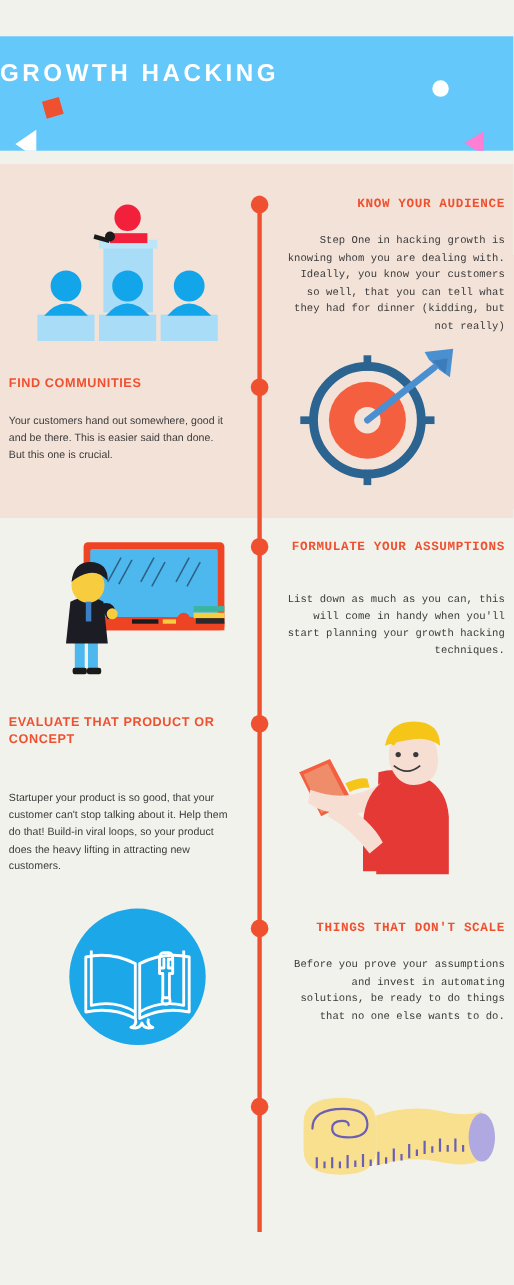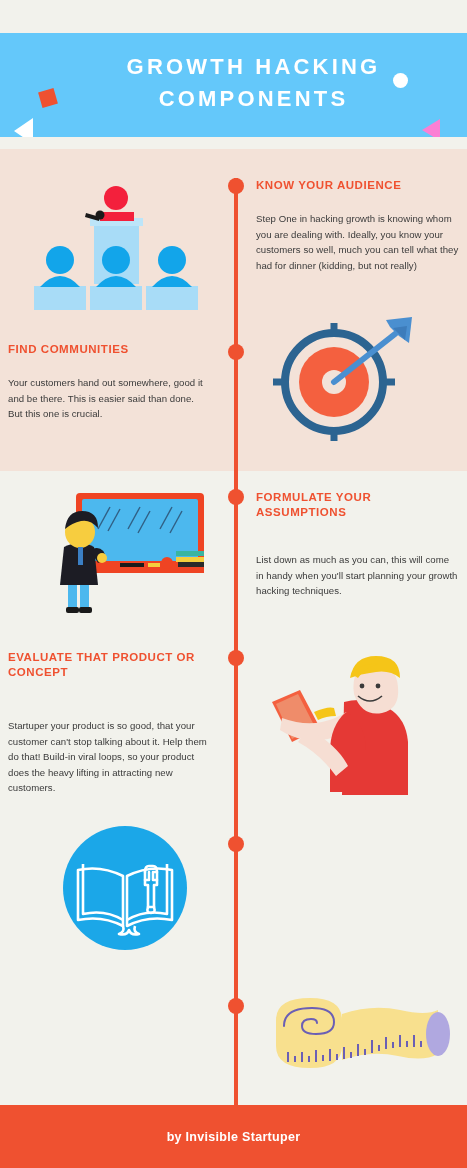--- a/index.html
+++ b/index.html
@@ -22,27 +22,25 @@
     position: absolute;
     left: 0; top: 33px;
     width: 467px; height: 104px;
     background: #64c8fa;
     overflow: hidden;
   }
   .header-title {
     position: absolute;
     left: 0; top: 18px;
     width: 467px;
-    text-align: center;
     color: #ffffff;
     font-size: 22px;
     font-weight: bold;
     letter-spacing: 3.2px;
     line-height: 32px;
-    padding-left: 40px;
   }
   .deco { position: absolute; }
   .deco-sq-1 {
     left: 40px; top: 57px; width: 16px; height: 16px;
     background: #ef5130; transform: rotate(-16deg);
   }
   .deco-tri-white {
     left: 14px; top: 85px;
     width: 0; height: 0;
     border-top: 13px solid transparent;
@@ -79,21 +77,21 @@
   .tl-dot {
     position: absolute;
     left: 228px;
     width: 16px; height: 16px;
     border-radius: 50%;
     background: #ef5130;
   }
 
   
   .blk { position: absolute; width: 203px; }
-  .blk-right { left: 256px; text-align: left; }
+  .blk-right { left: 256px; text-align: right; font-family: Liberation Mono, monospace; }
   .blk-left  { left: 8px;   text-align: left; }
   .blk h2 {
     color: #ef5130;
     font-size: 11.5px;
     font-weight: bold;
     letter-spacing: 0.55px;
     line-height: 15px;
     margin-bottom: 6px;
   }
   .blk p {
@@ -131,38 +129,37 @@
 
   <div class="header">
     <div class="deco deco-sq-1"></div>
 
     <div class="deco deco-tri-white"></div>
     <div class="deco deco-tri-pink"></div>
 
     <div class="deco deco-circ-white"></div>
     <div class="header-title">
       <div>GROWTH HACKING</div>
-      <div>COMPONENTS</div>
     </div>
   </div>
 
   <div class="band-pink"></div>
 
   <div class="timeline"></div>
   <div class="tl-dot" style="top:178px"></div>
   <div class="tl-dot" style="top:344px"></div>
   <div class="tl-dot" style="top:489px"></div>
   <div class="tl-dot" style="top:650px"></div>
   <div class="tl-dot" style="top:836px"></div>
   <div class="tl-dot" style="top:998px"></div>
 
   <div class="blk blk-right" style="top:178px">
     <h2>KNOW YOUR AUDIENCE</h2>
     <div class="gap"></div>
-    <p>Step One in hacking growth is knowing whom you are dealing with. Ideally, you know your customers so well, much you can tell what they had for dinner (kidding, but not really)</p>
+    <p>Step One in hacking growth is knowing whom you are dealing with. Ideally, you know your customers so well, that you can tell what they had for dinner (kidding, but not really)</p>
   </div>
   <svg class="illu" style="left:24px; top:180px;" width="185" height="130" viewBox="0 0 185 130">
     <rect x="70" y="42" width="45" height="62" fill="#a8dcf7"></rect>
     <rect x="66" y="38" width="53" height="8" fill="#bce5f9"></rect>
     <circle cx="92" cy="18" r="12" fill="#f3203c"></circle>
     <path d="M78 40 q14 -14 28 0 z" fill="#f3203c"></path>
     <rect x="76" y="32" width="34" height="9" fill="#f3203c"></rect>
     <path d="M62 33 l14 4 l-1 4 l-14 -4 z" fill="#1a1a1a"></path>
     <circle cx="76" cy="35" r="4.5" fill="#1a1a1a"></circle>
 
@@ -245,20 +242,25 @@
     <circle cx="116" cy="36" r="2.4" fill="#3a3a3a"></circle>
     <path d="M96 46 q12 10 24 0" stroke="#3a3a3a" stroke-width="1.6" fill="none"></path>
     <path d="M10 52 l28 -12 l20 38 l-28 14 z" fill="#f4603f"></path>
     <path d="M14 54 l22 -10 l17 33 l-23 12 z" fill="#ef8c6a"></path>
     <path d="M20 68 q22 8 40 4 q14 -3 24 -10 l8 14 q-16 14 -38 14 q-22 0 -36 -10 z" fill="#f6ded3"></path>
     <path d="M52 62 q14 -6 20 -4 l2 8 q-10 0 -18 4 z" fill="#f5c518"></path>
     <path d="M84 62 q20 12 20 38 l0 42 l-36 0 l0 -40 q0 -26 16 -40 z" fill="#e53935"></path>
     <path d="M46 78 q30 18 40 38 l-12 10 q-16 -22 -38 -34 z" fill="#f6ded3"></path>
   </svg>
 
+  <div class="blk blk-right" style="top:836px">
+    <h2>THINGS THAT DON'T SCALE</h2>
+    <div class="gap"></div>
+    <p>Before you prove your assumptions and invest in automating solutions, be ready to do things that no one else wants to do.</p>
+  </div>
   <svg class="illu" style="left:36px; top:822px;" width="178" height="132" viewBox="0 0 178 132">
     <circle cx="89" cy="66" r="62" fill="#1ba7e8"></circle>
     <g fill="none" stroke="#ffffff" stroke-width="2.6" stroke-linejoin="round">
       <path d="M42 48 l0 50 q24 -5 45 6 l0 -50 q-22 -11 -45 -6 z"></path>
       <path d="M47 42 l0 50 q22 -5 40 6"></path>
       <path d="M136 48 l0 50 q-24 -5 -45 6 l0 -50 q22 -11 45 -6 z"></path>
       <path d="M131 42 l0 50 q-22 -5 -40 6"></path>
       <path d="M87 104 q2 6 -4 8 q8 2 10 -4 q2 6 10 4 q-6 -2 -4 -8"></path>
     </g>
     <g fill="none" stroke="#ffffff" stroke-width="2.6" stroke-linejoin="round" stroke-linecap="round">
@@ -293,17 +295,14 @@
         <line x1="117" y1="73" x2="117" y2="67"></line>
       <line x1="124" y1="71" x2="124" y2="59"></line>
         <line x1="131" y1="70" x2="131" y2="64"></line>
       <line x1="138" y1="69" x2="138" y2="57"></line>
         <line x1="145" y1="69" x2="145" y2="63"></line>
       <line x1="152" y1="69" x2="152" y2="57"></line>
         <line x1="159" y1="69" x2="159" y2="63"></line>
     </g>
   </svg>
 
-  <div class="footer">
-    <span class="footer-text">by Invisible Startuper</span>
-  </div>
 
 </div>
 
 </body></html>

